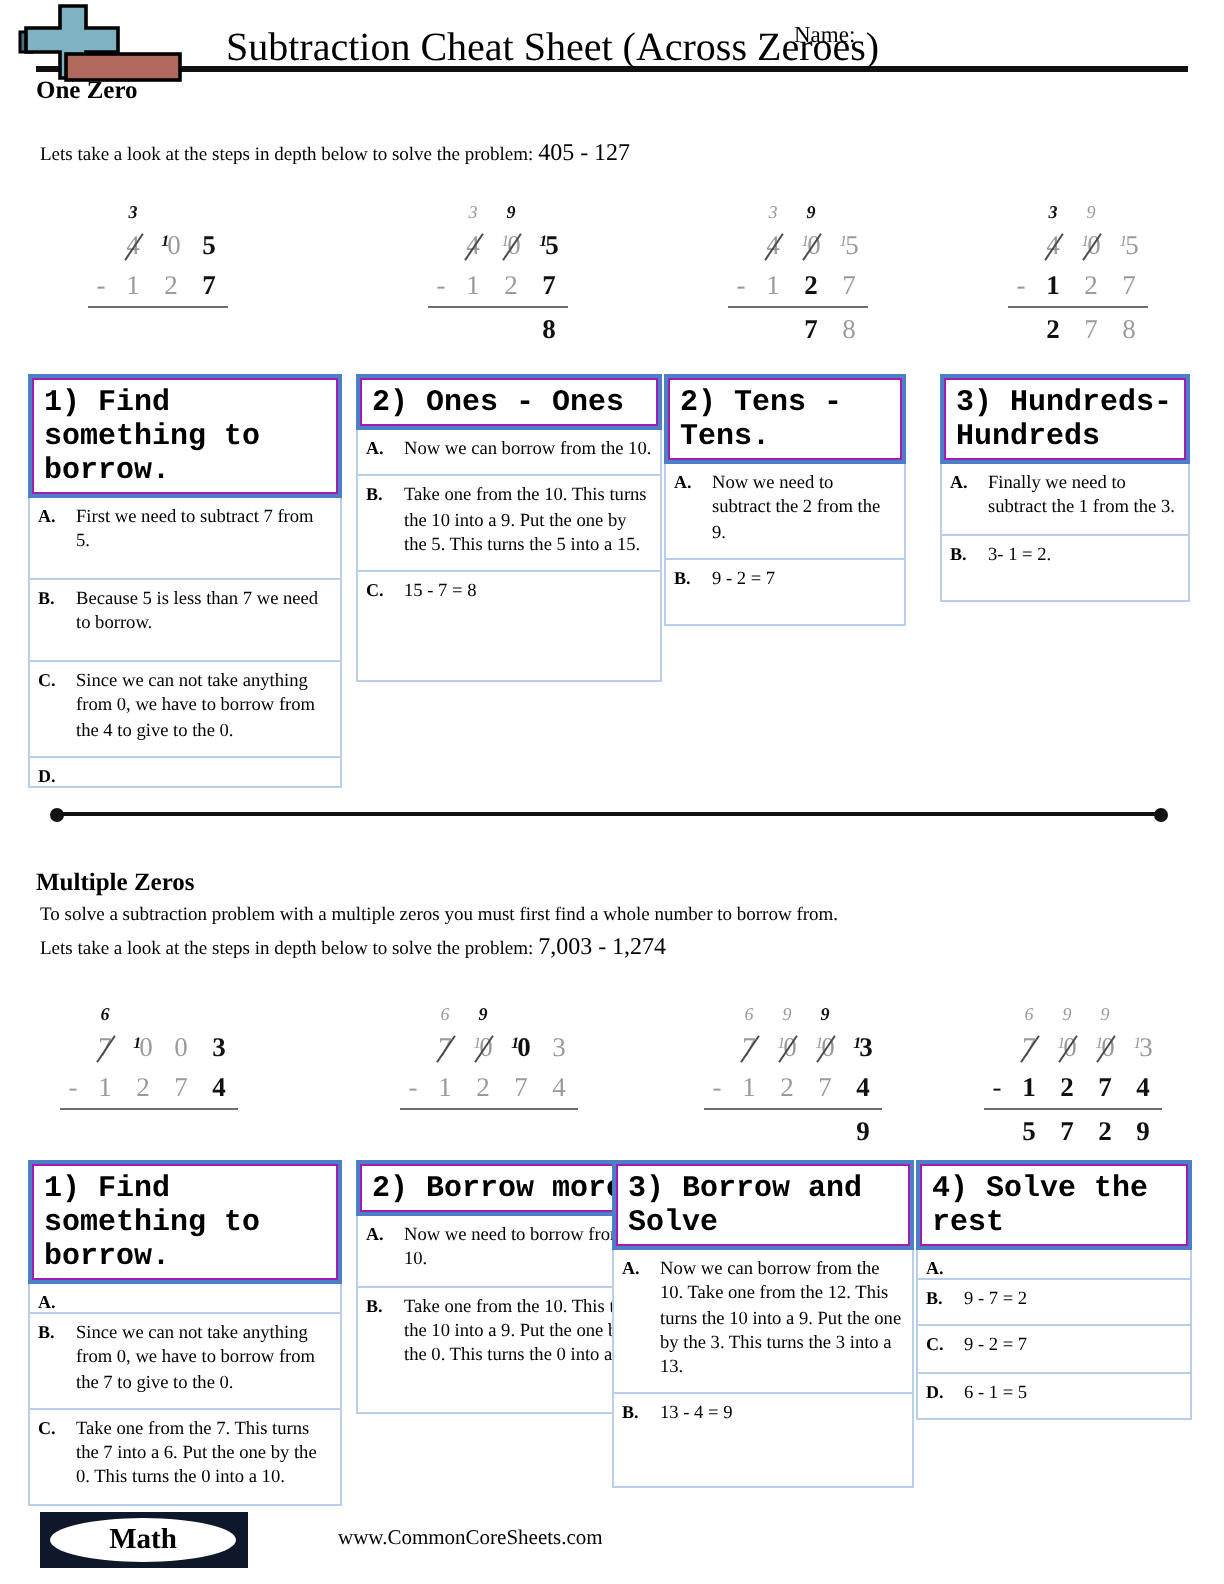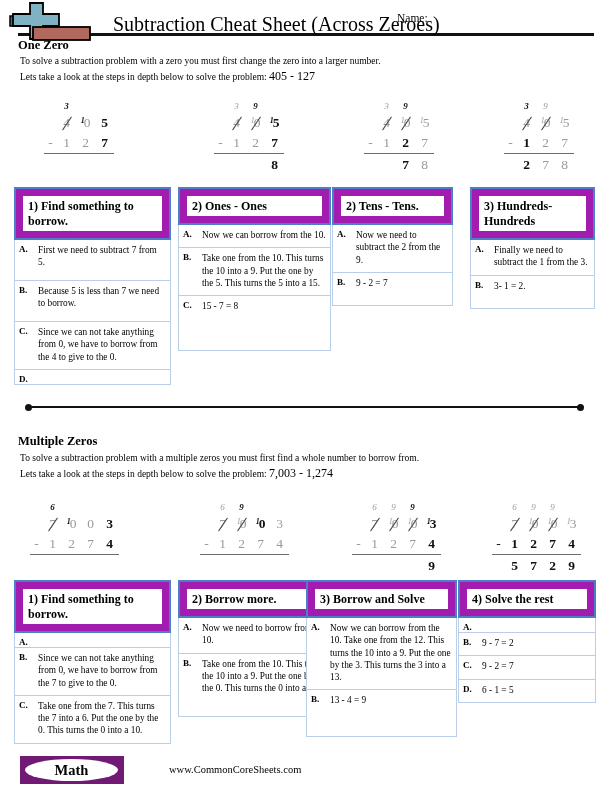--- a/index.html
+++ b/index.html
@@ -30,21 +30,21 @@
   .dk{color:#111;font-weight:bold;}
   .gy{color:#9a9a9a;font-weight:normal;}
   .sm{font-size:8px;font-style:italic;position:relative;top:-4px;margin-right:-1px;}
   .cell.st::after{content:"";position:absolute;left:8%;right:8%;top:50%;
                   border-top:1.4px solid #4a4a4a;transform:rotate(-56deg);}
 
   
   .boxrow{position:absolute;left:0;width:612px;height:0;}
   .sbox{position:absolute;top:0;background:#fff;}
   .sbox .hd{border:2px solid #4d7fc6;}
-  .sbox .hdi{border:7px solid #a21caf;padding:3px 4px 2px 5px;font-weight:bold;font-size:12px;}
+  .sbox .hdi{border:1px solid #a21caf;padding:3px 4px 2px 5px;font-weight:bold;font-size:15px;font-family:Liberation Mono, monospace;}
   .sbox .row{display:flex;border:1px solid #b9cfe9;border-top:none;}
   .sbox .ltr{width:17px;min-width:17px;font-weight:bold;font-size:9px;padding:4px 0 0 4px;}
   .sbox .txt{flex:1;font-size:9.3px;line-height:1.32;padding:4px 4px 6px 2px;}
   
   .s1 .b0 .txt{min-height:30px;}
   .s1 .b1 .row:last-child .txt{min-height:44px;}
   .s1 .b2 .row:last-child .txt,.s1 .b3 .row:last-child .txt{min-height:22px;}
   .s2 .b0 .row:first-child .txt{min-height:28px;}
   .s2 .b1 .row:last-child .txt{min-height:52px;}
   .s2 .b2 .row:last-child .txt{min-height:36px;}
@@ -56,21 +56,21 @@
   
   .x1 .e0{left:44px;} .x1 .e1{left:214px;} .x1 .e2{left:364px;} .x1 .e3{left:504px;}
   .x2 .e0{left:30px;} .x2 .e1{left:200px;} .x2 .e2{left:352px;} .x2 .e3{left:492px;}
 
   
   .divider{position:absolute;left:29px;top:406px;width:554px;height:1.6px;background:#111;}
   .dot{position:absolute;top:403.5px;width:7px;height:7px;border-radius:50%;background:#111;}
   .dot.l{left:25px;} .dot.r{left:577px;}
 
   
-  .badge{position:absolute;left:20px;top:756px;width:104px;height:28px;background:#701a75;}
+  .badge{position:absolute;left:20px;top:756px;width:104px;height:28px;background:#0f172a;}
   .oval{position:absolute;left:5px;top:3px;width:93px;height:22px;background:#fff;
         border-radius:50%;display:flex;align-items:center;justify-content:center;
         font-weight:bold;font-size:14.5px;color:#000;}
   .site{position:absolute;left:129px;top:764px;font-size:10.5px;margin-left:40px;}
 </style>
 </head>
 <body>
 
 <div class="page">
 
@@ -79,21 +79,20 @@
     <svg width="90" height="42" viewBox="0 0 90 42">
       <rect x="2" y="15" width="6" height="10" fill="#49707e" stroke="#000" stroke-width="1.5"></rect>
       <path d="M22,2 h13 v11 h16 v12 h-16 v13 h-13 v-13 h-17 v-12 h17 z" fill="#7fb3c3" stroke="#000" stroke-width="1.8"></path>
       <rect x="25" y="26" width="57" height="13" fill="#b2695d" stroke="#000" stroke-width="1.8"></rect>
     </svg>
   </div>
   <div class="title">Subtraction Cheat Sheet (Across Zeroes)</div>
   <div class="namelbl">Name:</div>
 
   <div class="shead" style="top:38px;">One Zero</div>
-  <div class="intro" style="top:56px;">To solve a subtraction problem with a zero you must first change the zero into a larger number.</div>
   <div class="intro" style="top:69px;">
     <span>Lets take a look at the steps in depth below to solve the problem:</span>
     <span class="prob">405 - 127</span>
   </div>
   <div class="exrow x1" style="top:100px;">
       <div class="ex e0">
         <div class="r cy">
           <div class="cell lead "></div>
           <div class="cell dk"><span>3</span></div>
           <div class="cell "></div>

